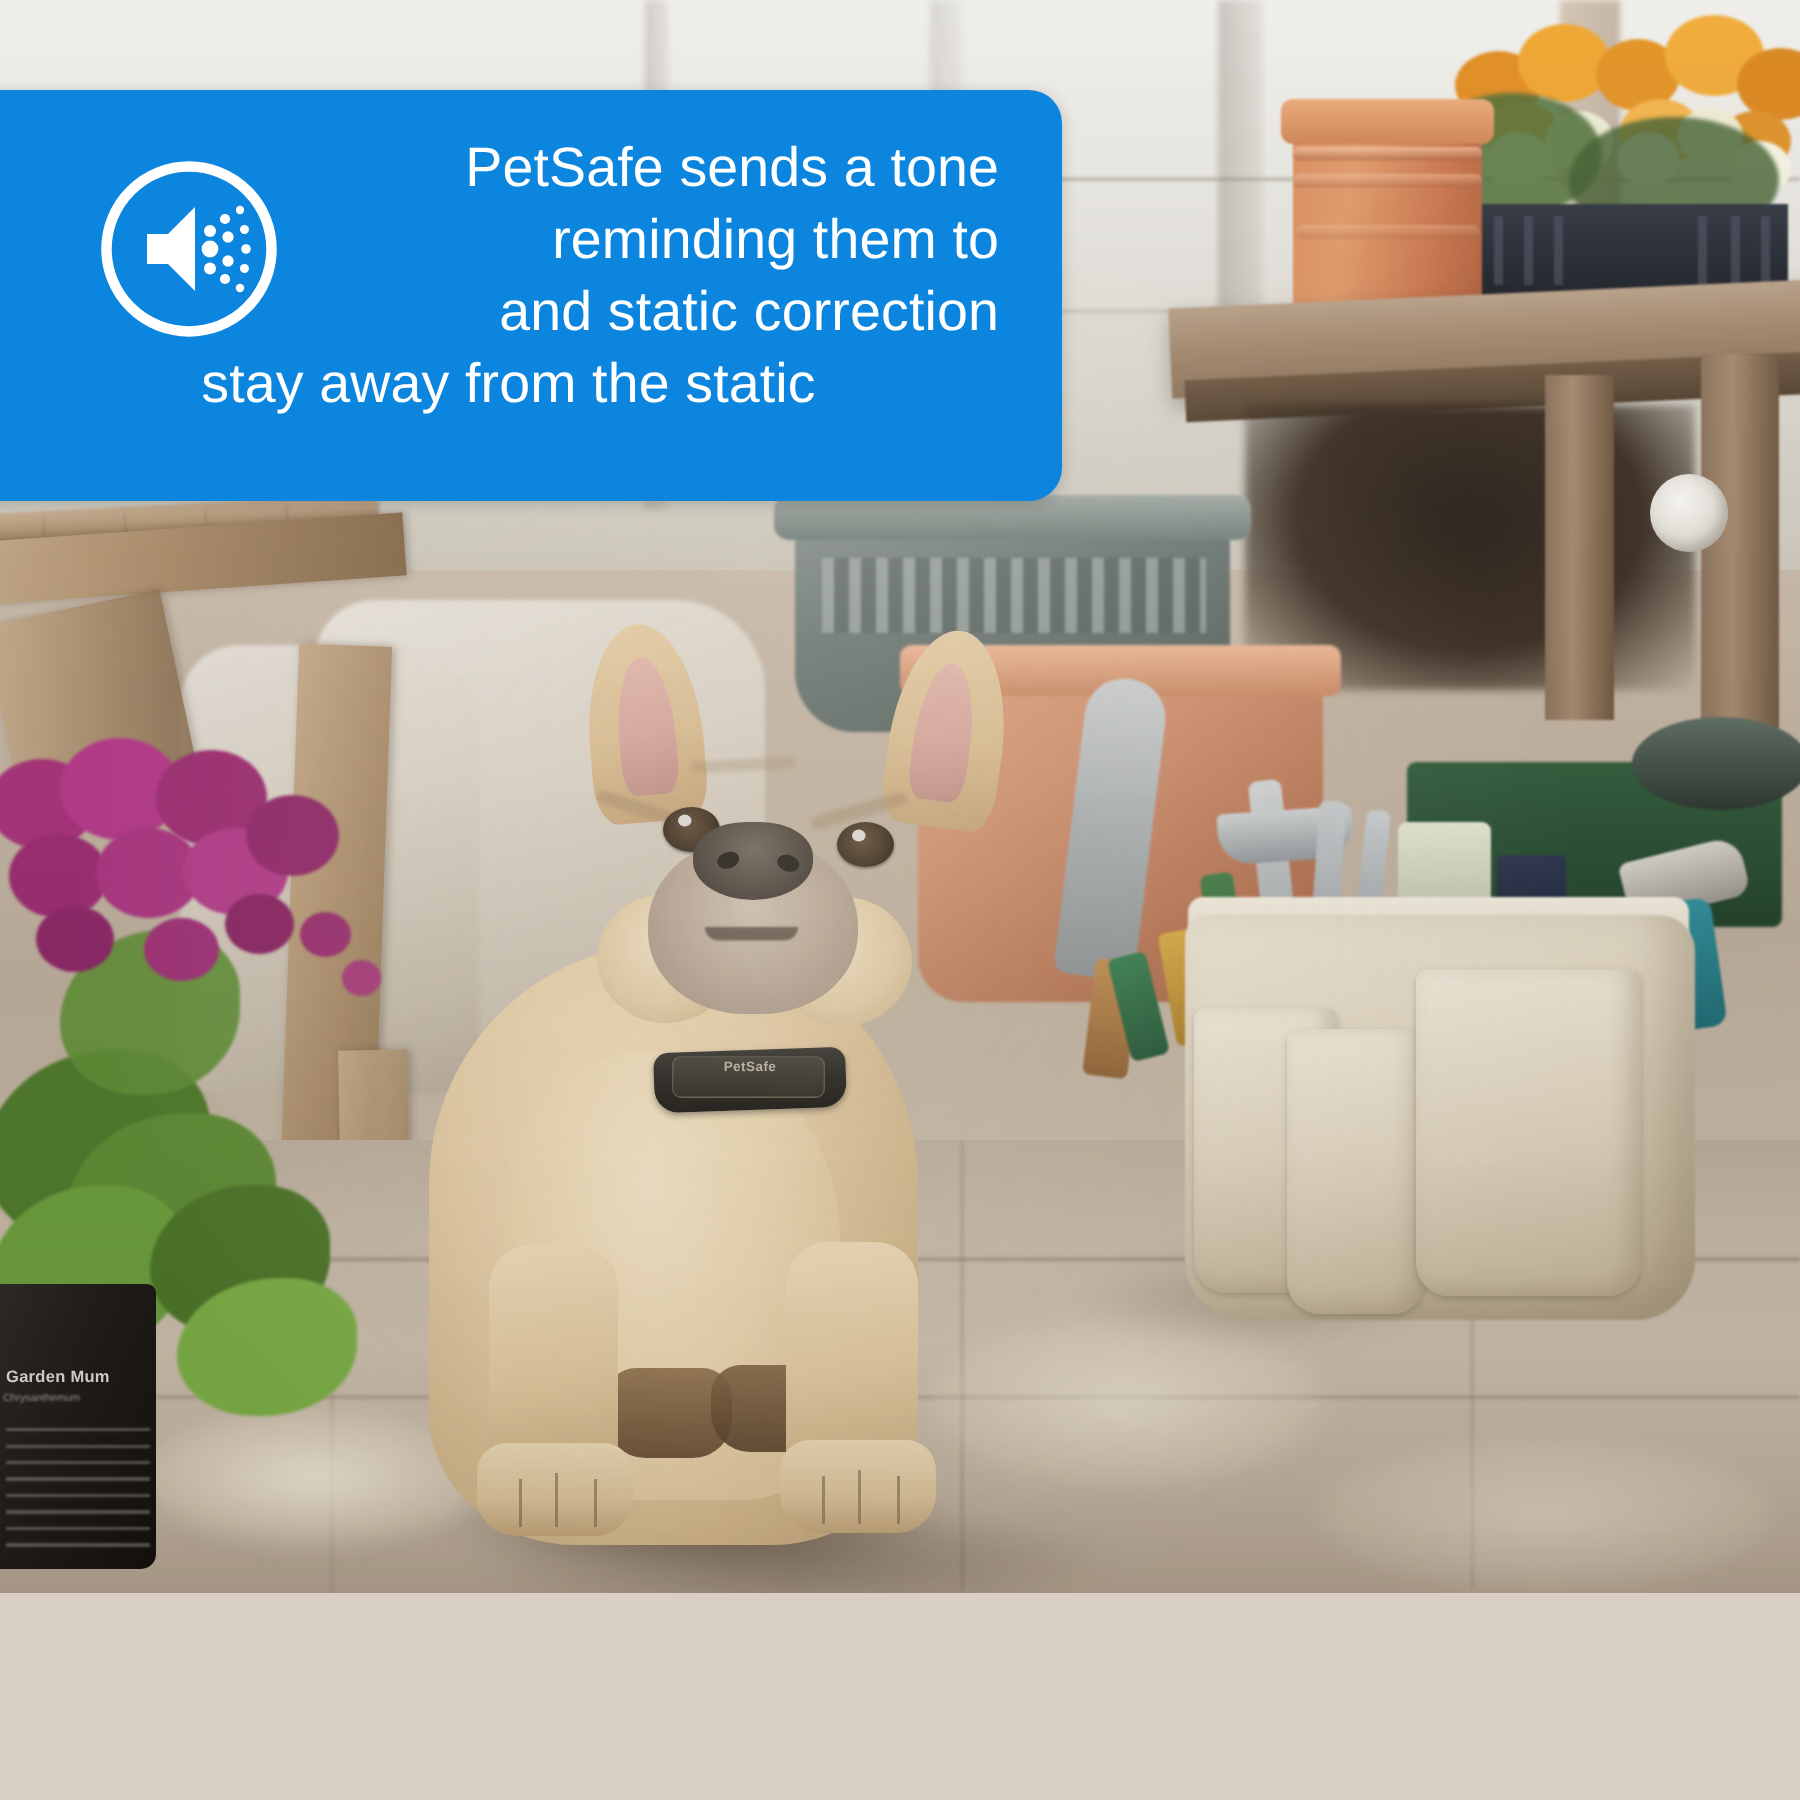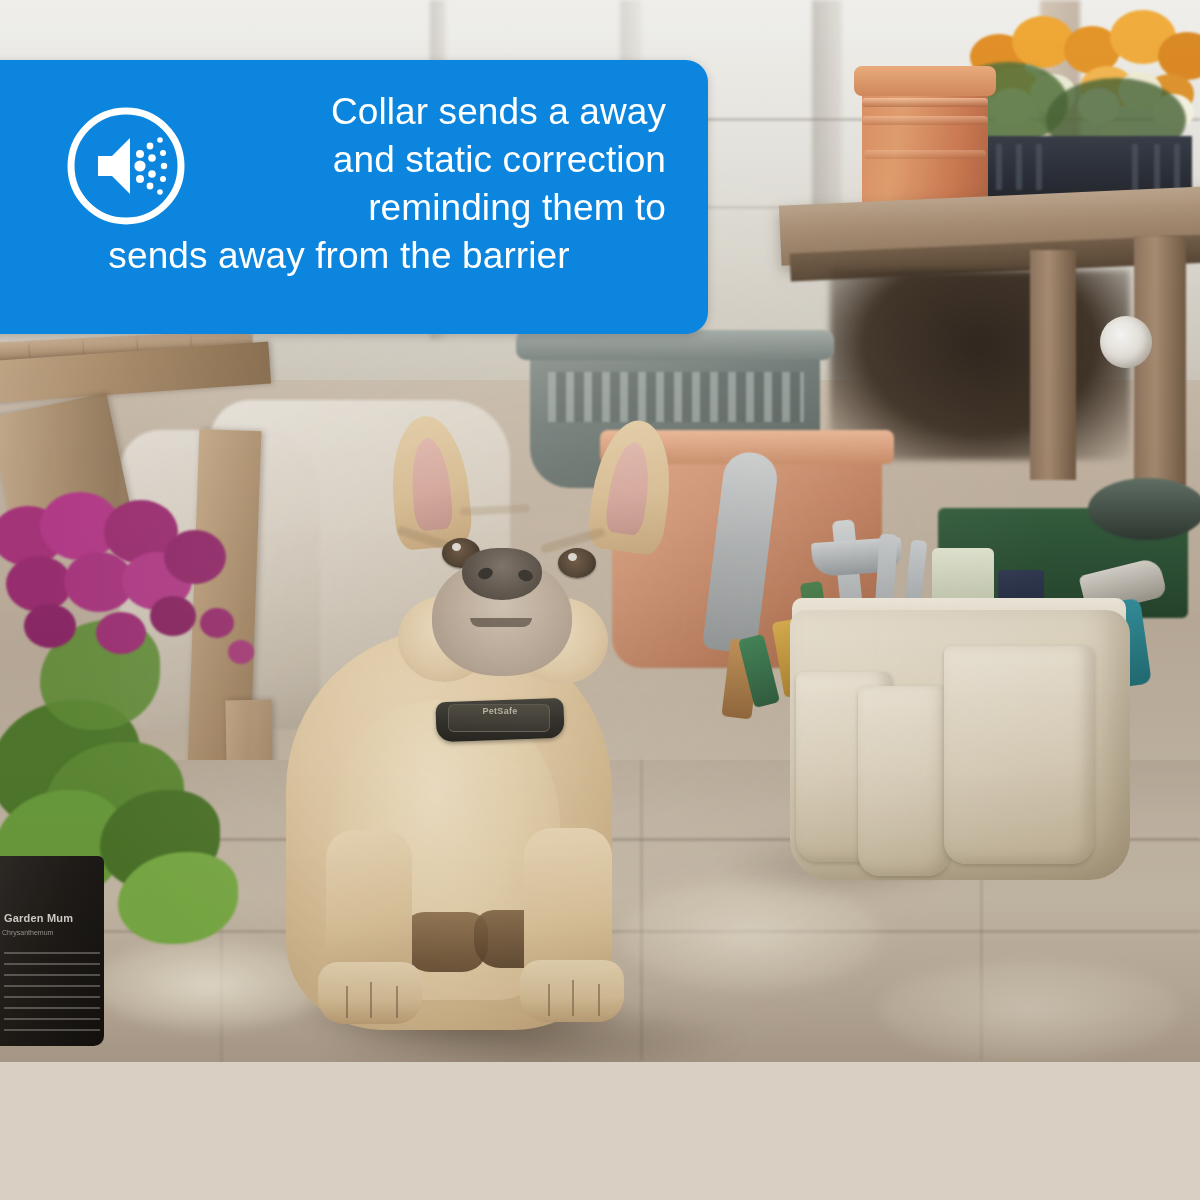--- a/index.html
+++ b/index.html
@@ -673,21 +673,21 @@
         <circle cx="86" cy="82" r="3.4" fill="#ffffff"></circle>
         <circle cx="96" cy="36" r="2.8" fill="#ffffff"></circle>
         <circle cx="99" cy="49" r="3.0" fill="#ffffff"></circle>
         <circle cx="100" cy="62" r="3.2" fill="#ffffff"></circle>
         <circle cx="99" cy="75" r="3.0" fill="#ffffff"></circle>
         <circle cx="96" cy="88" r="2.8" fill="#ffffff"></circle>
       </svg>
     </div>
 
     <div class="callout-text">
-      <span class="ln">Collar sends a away</span>
+      <span class="ln">PetSafe sends a tone</span>
+      <span class="ln">reminding them to</span>
       <span class="ln">and static correction</span>
-      <span class="ln">reminding them to</span>
-      <span class="ln last">sends away from the barrier</span>
+      <span class="ln last">stay away from the static</span>
     </div>
   </div>
 
 
 </div>
 
 </body></html>

